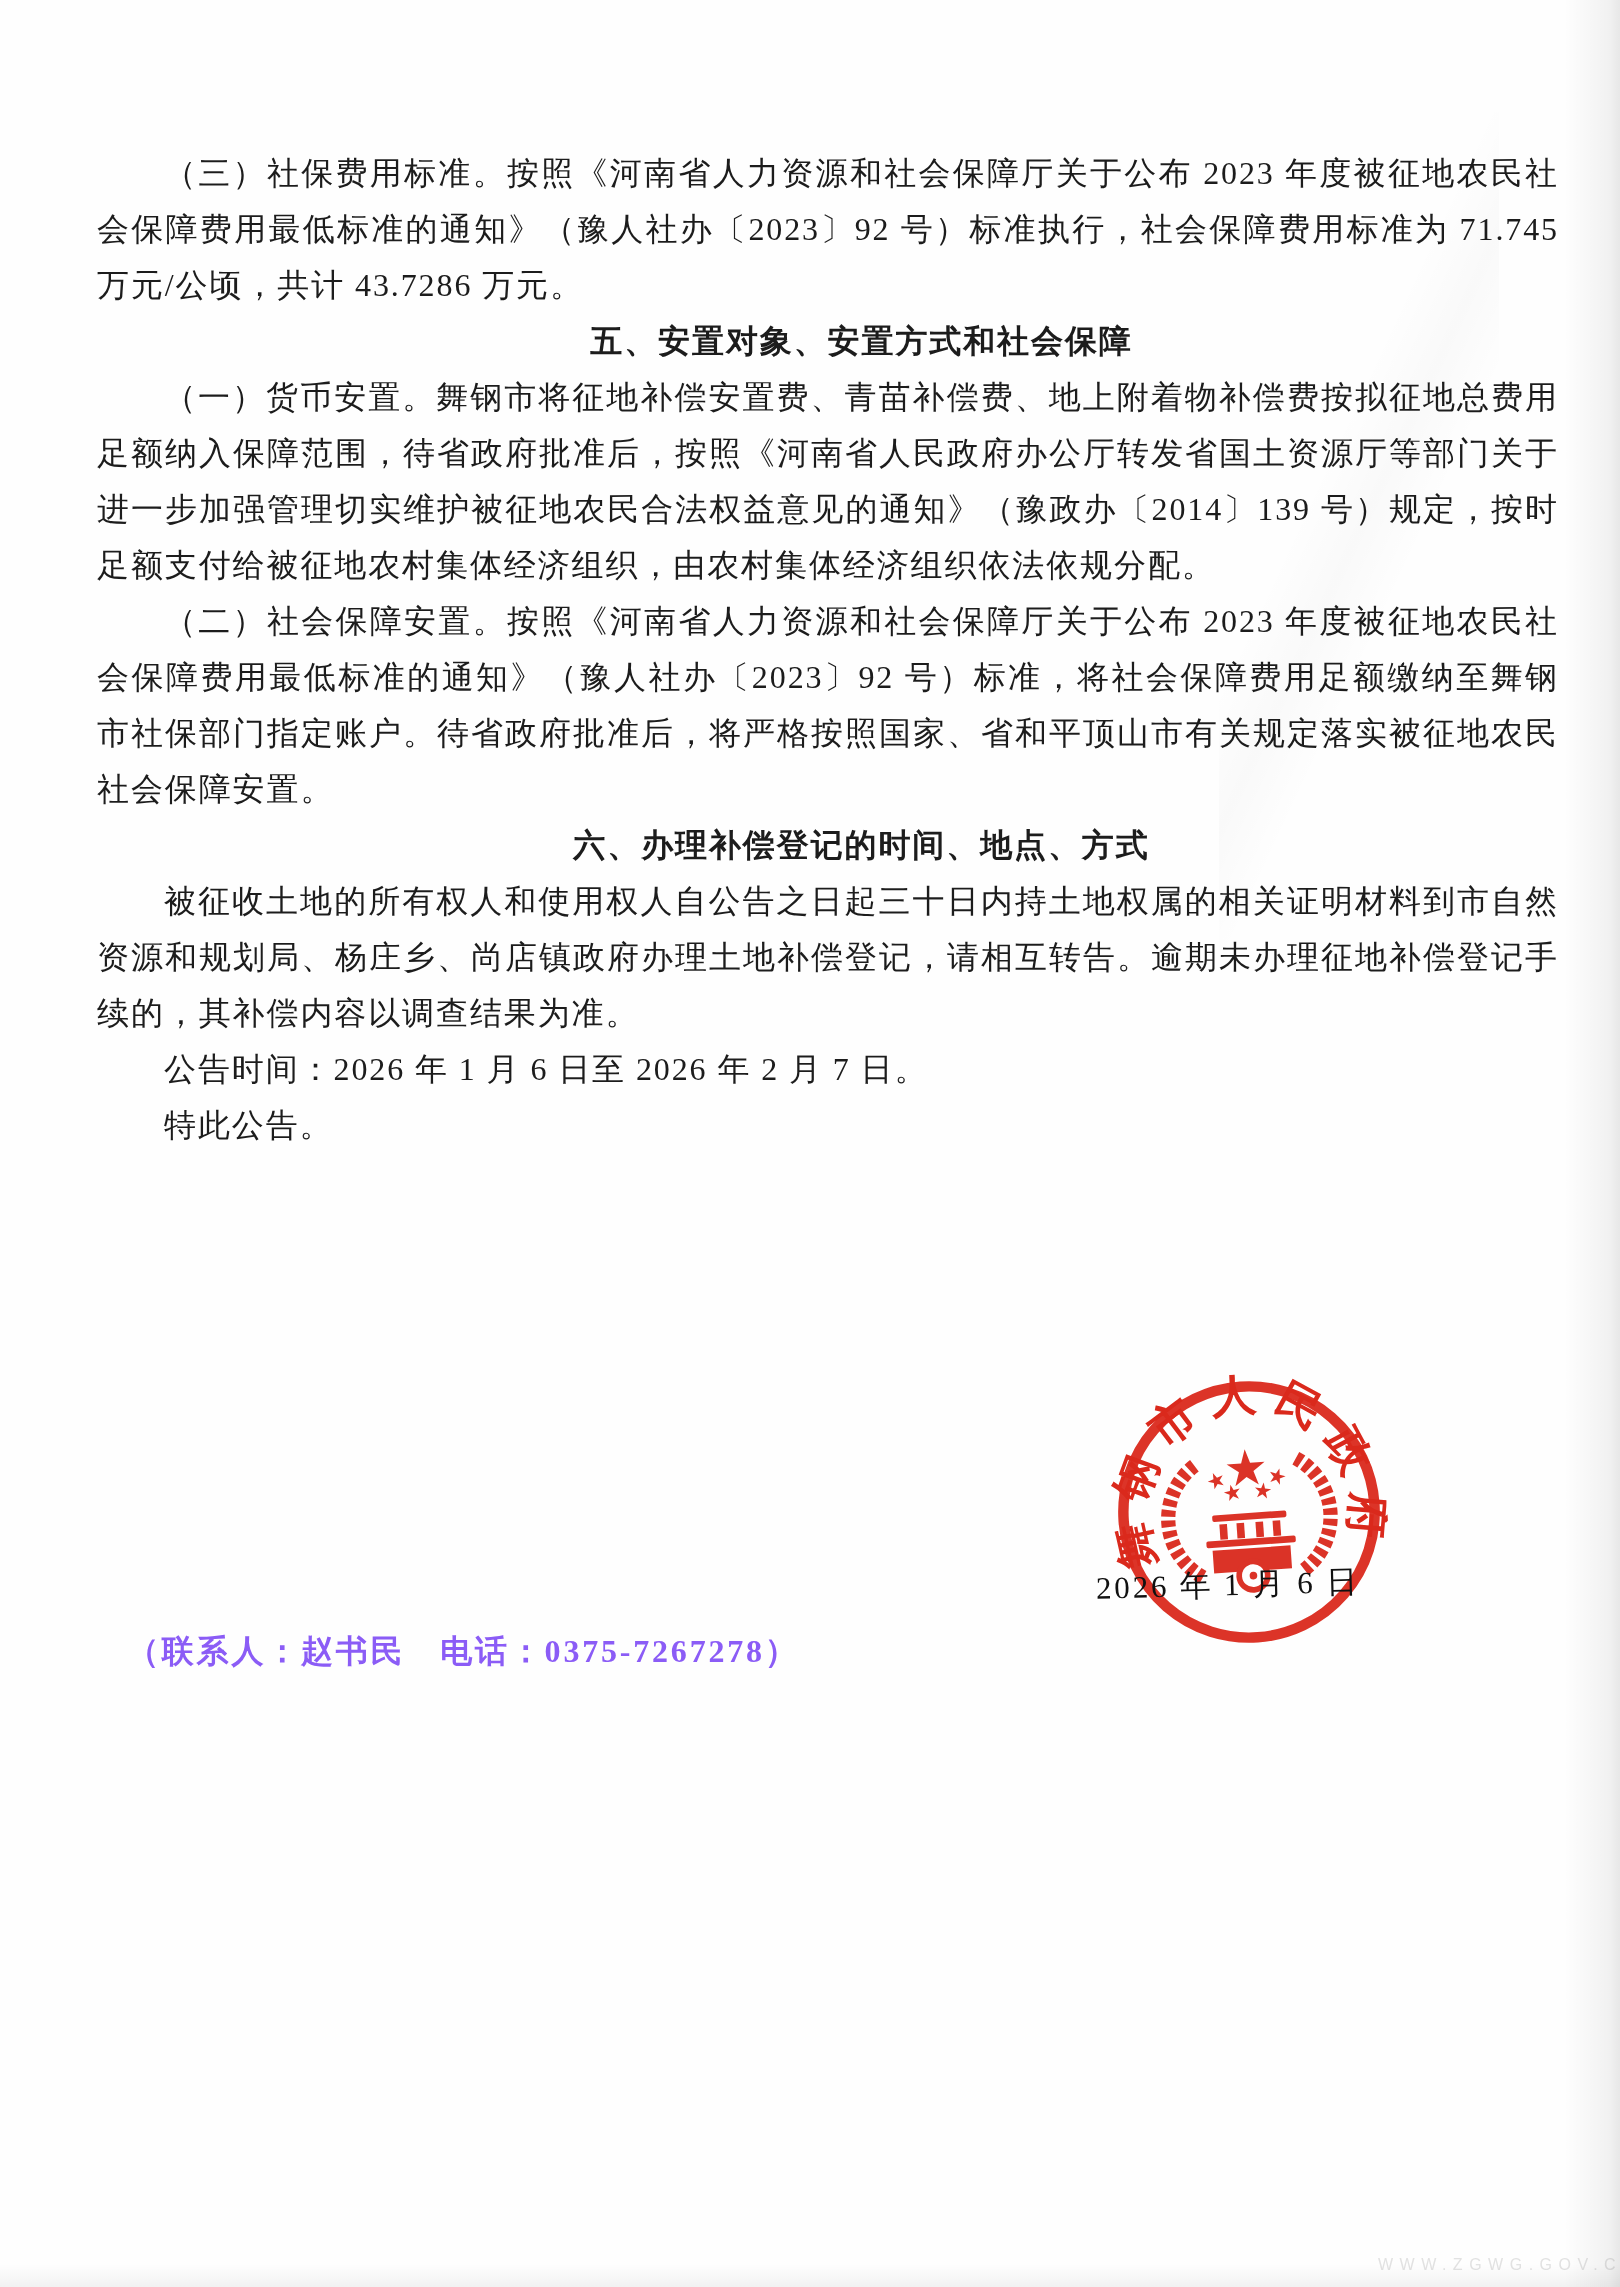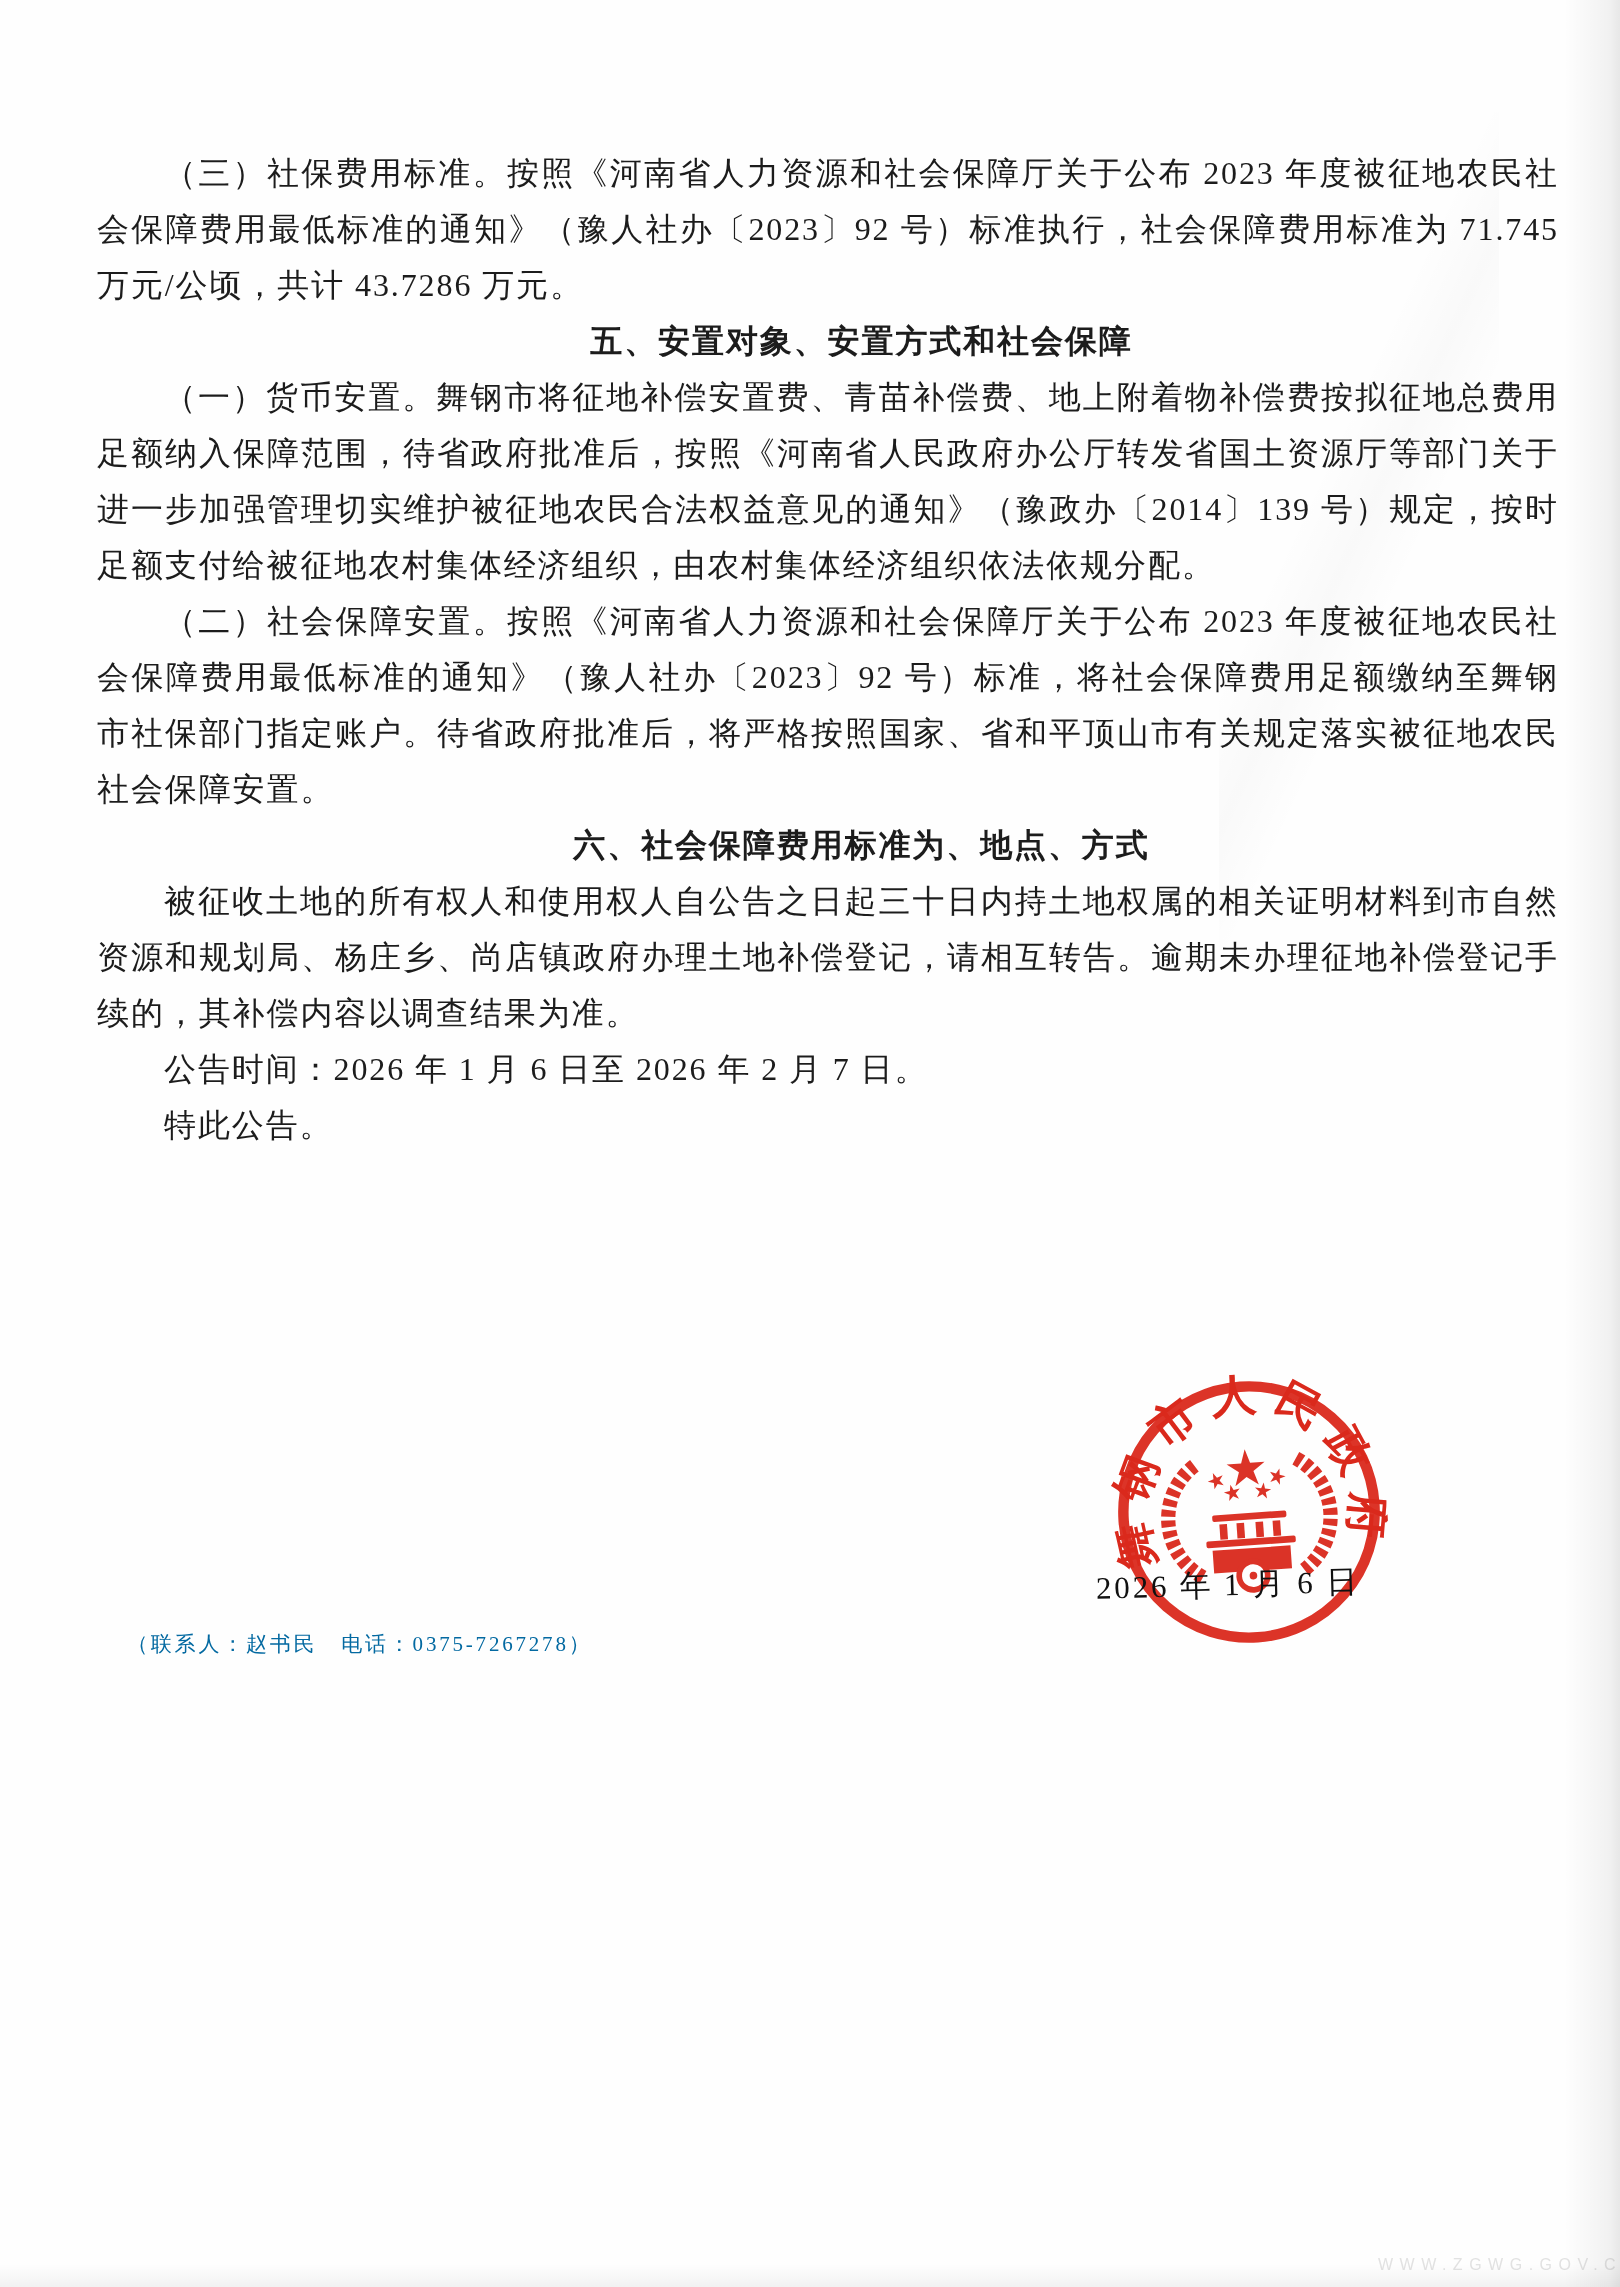--- a/index.html
+++ b/index.html
@@ -49,22 +49,23 @@
   }
   .stamp-wrap svg{display:block;}
   .stamp-date{
     position:absolute;left:1096px;top:1564px;width:280px;
     font-size:31px;letter-spacing:2.8px;color:#111;
     transform:rotate(-1.5deg);
     white-space:nowrap;
   }
   .contact-line{
     position:absolute;left:127px;top:1630px;
-    font-size:21px;letter-spacing:2.8px;color:#0369a1;
+    font-size:32px;letter-spacing:2.8px;color:#8b5cf6;
     white-space:nowrap;
+    font-weight:bold;
   }
   .watermark{
     position:absolute;left:1378px;top:2256px;
     font-family:"Liberation Sans","DejaVu Sans",sans-serif;
     font-size:16px;letter-spacing:6.5px;color:#e2e2e2;
     white-space:nowrap;
   }
   .seal-text{
     font-family:"Liberation Sans","DejaVu Sans",sans-serif;
     font-weight:bold;
@@ -76,21 +77,21 @@
 </head>
 <body>
 
 <div class="page">
 
   <div class="doc-body">
     <p class="body">（三）社保费用标准。按照《河南省人力资源和社会保障厅关于公布 2023 年度被征地农民社会保障费用最低标准的通知》（豫人社办〔2023〕92 号）标准执行，社会保障费用标准为 71.745 万元/公顷，共计 43.7286 万元。</p>
     <p class="heading">五、安置对象、安置方式和社会保障</p>
     <p class="body">（一）货币安置。舞钢市将征地补偿安置费、青苗补偿费、地上附着物补偿费按拟征地总费用足额纳入保障范围，待省政府批准后，按照《河南省人民政府办公厅转发省国土资源厅等部门关于进一步加强管理切实维护被征地农民合法权益意见的通知》（豫政办〔2014〕139 号）规定，按时足额支付给被征地农村集体经济组织，由农村集体经济组织依法依规分配。</p>
     <p class="body">（二）社会保障安置。按照《河南省人力资源和社会保障厅关于公布 2023 年度被征地农民社会保障费用最低标准的通知》（豫人社办〔2023〕92 号）标准，将社会保障费用足额缴纳至舞钢市社保部门指定账户。待省政府批准后，将严格按照国家、省和平顶山市有关规定落实被征地农民社会保障安置。</p>
-    <p class="heading">六、社会保障费用标准为、地点、方式</p>
+    <p class="heading">六、办理补偿登记的时间、地点、方式</p>
     <p class="body">被征收土地的所有权人和使用权人自公告之日起三十日内持土地权属的相关证明材料到市自然资源和规划局、杨庄乡、尚店镇政府办理土地补偿登记，请相互转告。逾期未办理征地补偿登记手续的，其补偿内容以调查结果为准。</p>
     <p class="body">公告时间：2026 年 1 月 6 日至 2026 年 2 月 7 日。</p>
     <p class="body">特此公告。</p>
   </div>
 
   <div class="stamp-wrap">
     <svg width="276" height="276" viewBox="0 0 290 290">
 
       <circle cx="145" cy="145" r="132" fill="none" stroke="#da291c" stroke-width="11" opacity="0.95"></circle>
 

